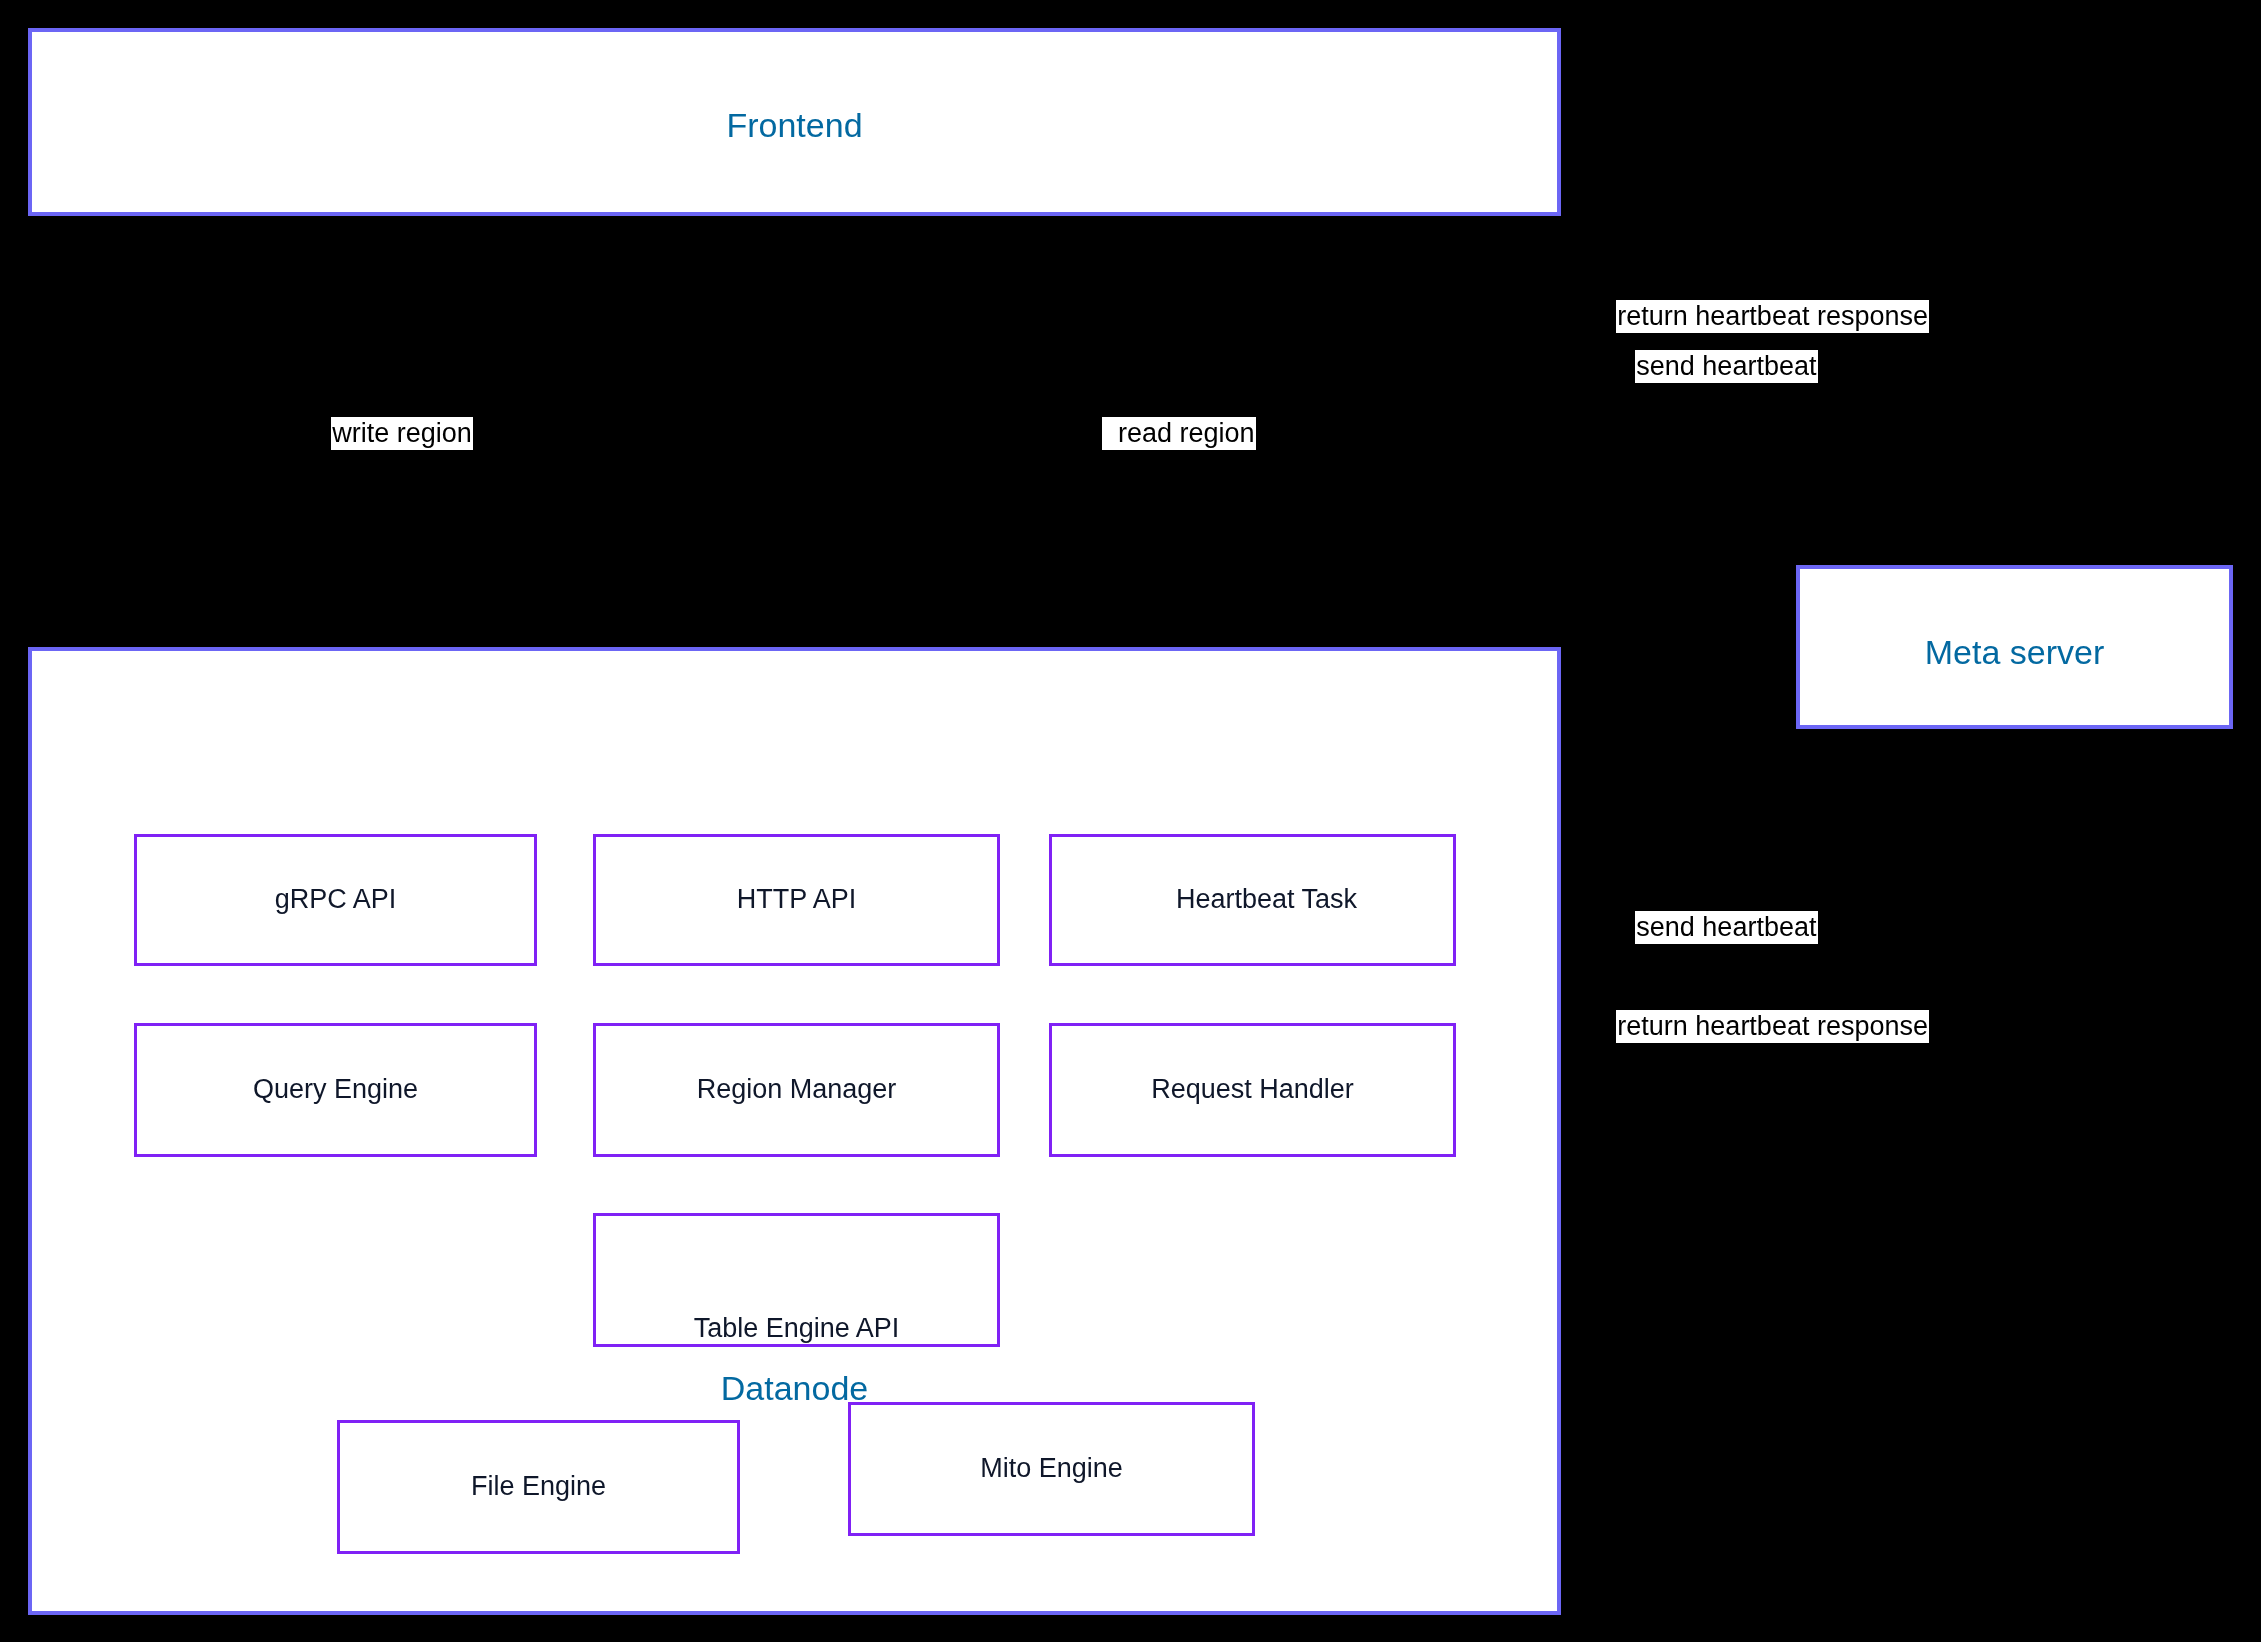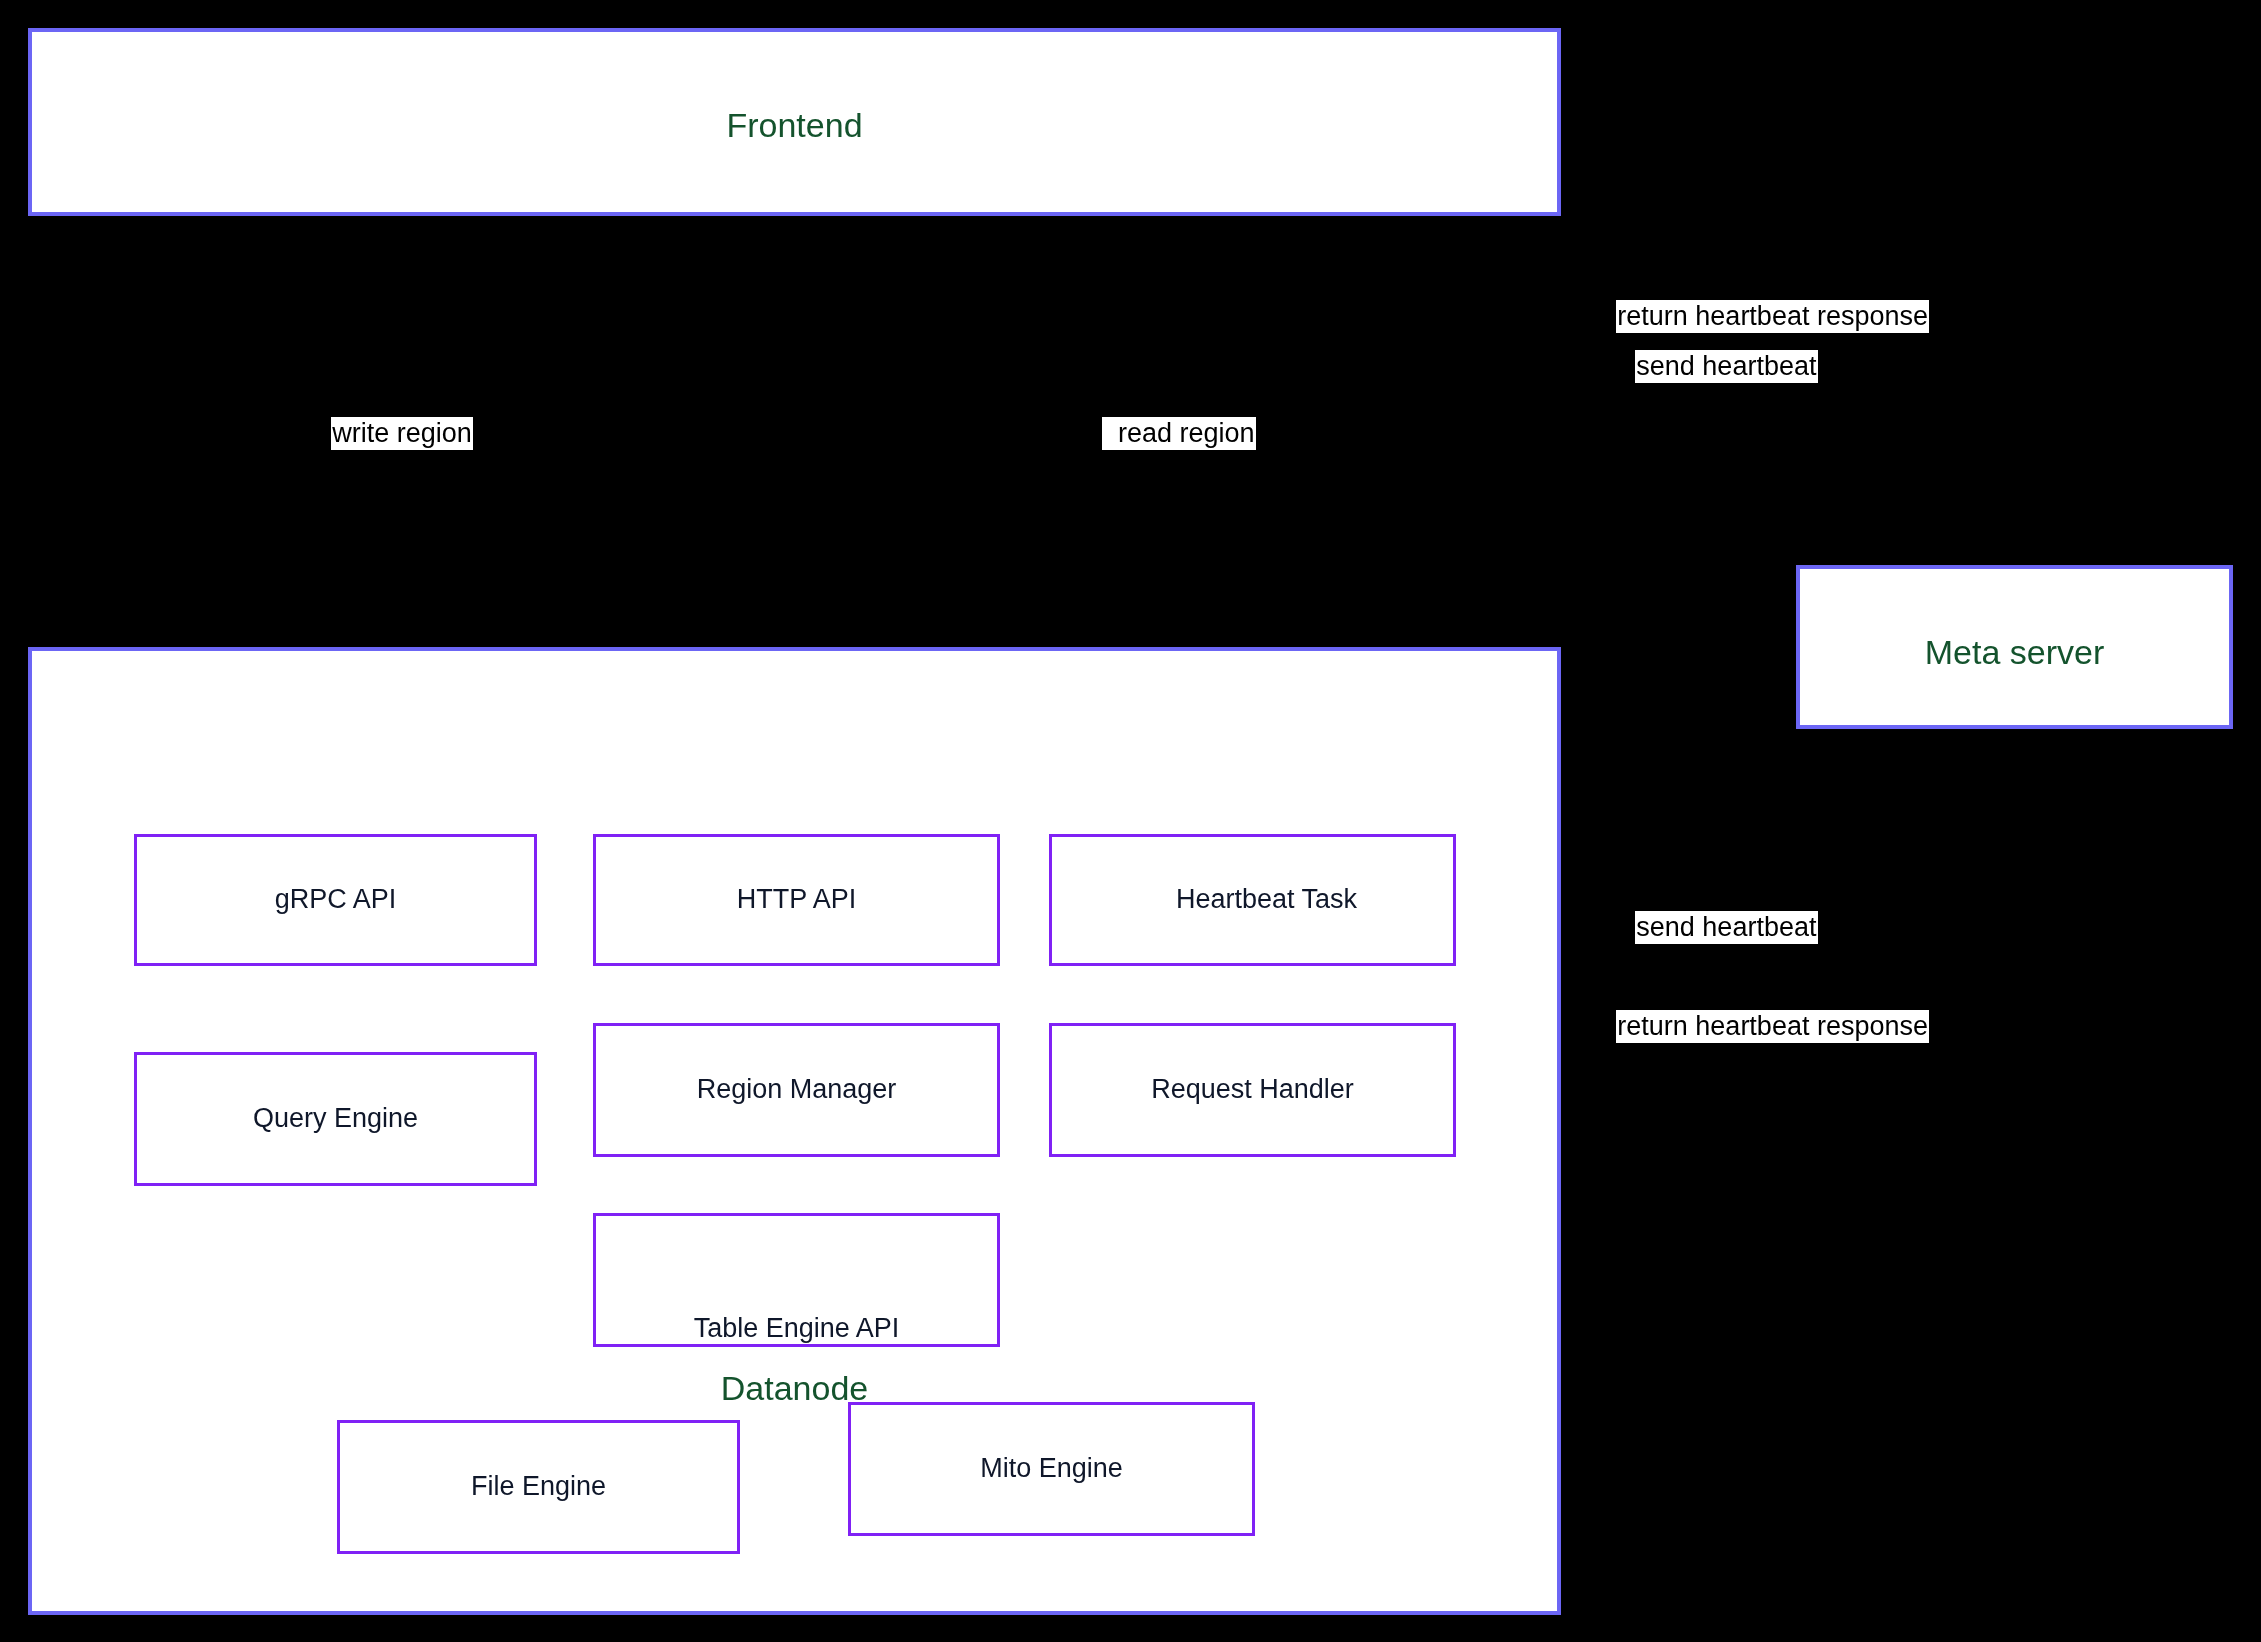--- a/index.html
+++ b/index.html
@@ -39,21 +39,21 @@
     position: absolute;
     background: #ffffff;
     border: 4px solid #6c66f5;
     box-sizing: border-box;
   }
   .node-outer > .node-title {
     position: absolute;
     left: 0;
     width: 100%;
     text-align: center;
-    color: #14532d;
+    color: #0369a1;
     font-size: 34px;
     line-height: 1.1;
     font-family: "Liberation Sans", sans-serif;
     white-space: nowrap;
   }
 
   #frontend-box {
     left: 28px;  top: 28px;
     width: 1533px; height: 188px;
   }
@@ -87,21 +87,21 @@
     line-height: 1.1;
     font-family: "Liberation Sans", sans-serif;
     white-space: nowrap;
     text-align: center;
   }
 
   #n-grpc-api       { left: 134px;  top: 834px; width: 403px; height: 132px; }
   #n-http-api       { left: 593px;  top: 834px; width: 407px; height: 132px; }
   #n-heartbeat-task { left: 1049px; top: 834px; width: 407px; height: 132px; padding-left: 28px; }
 
-  #n-query-engine   { left: 134px;  top: 1023px; width: 403px; height: 134px; margin-top: 29px; }
+  #n-query-engine   { left: 134px;  top: 1023px; width: 403px; height: 134px; }
   #n-region-manager { left: 593px;  top: 1023px; width: 407px; height: 134px; }
   #n-request-handler{ left: 1049px; top: 1023px; width: 407px; height: 134px; }
 
   #n-table-engine-api { left: 593px; top: 1213px; width: 407px; height: 134px; align-items: flex-end; }
 
   #n-file-engine    { left: 337px;  top: 1420px; width: 403px; height: 134px; }
   #n-mito-engine    { left: 848px; top: 1402px; width: 407px; height: 134px; }
 
   
   .edge-label {

